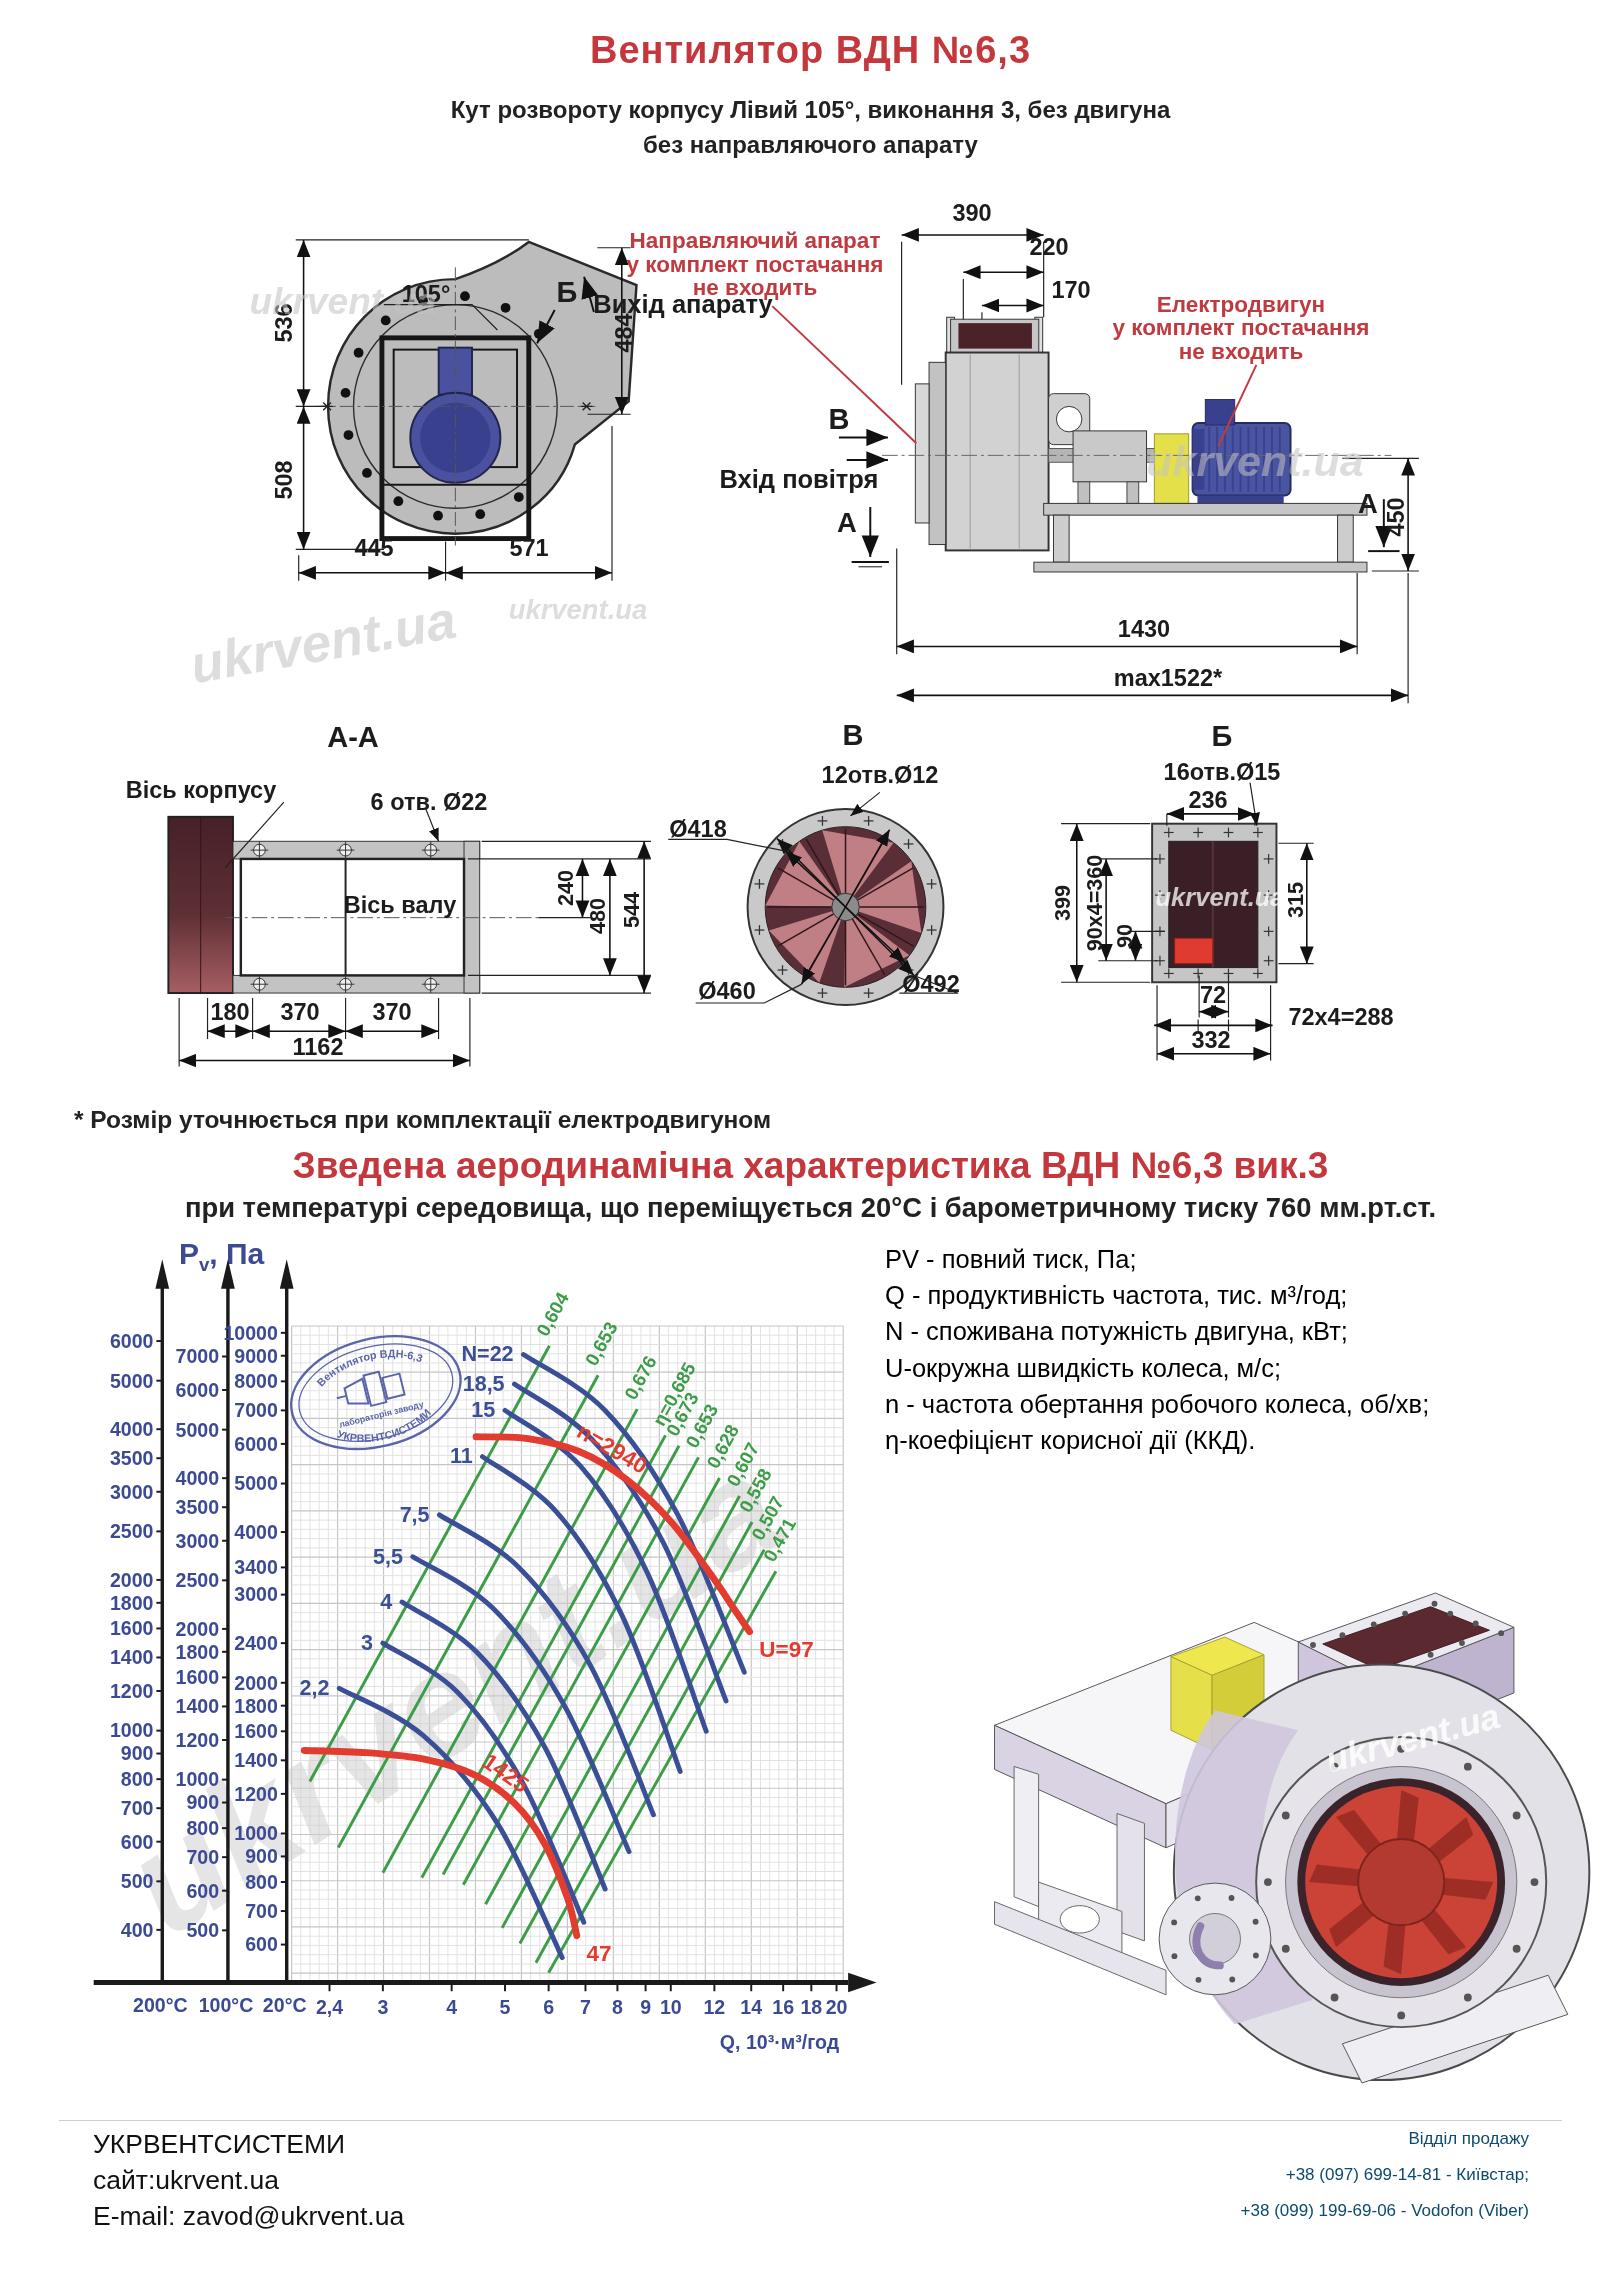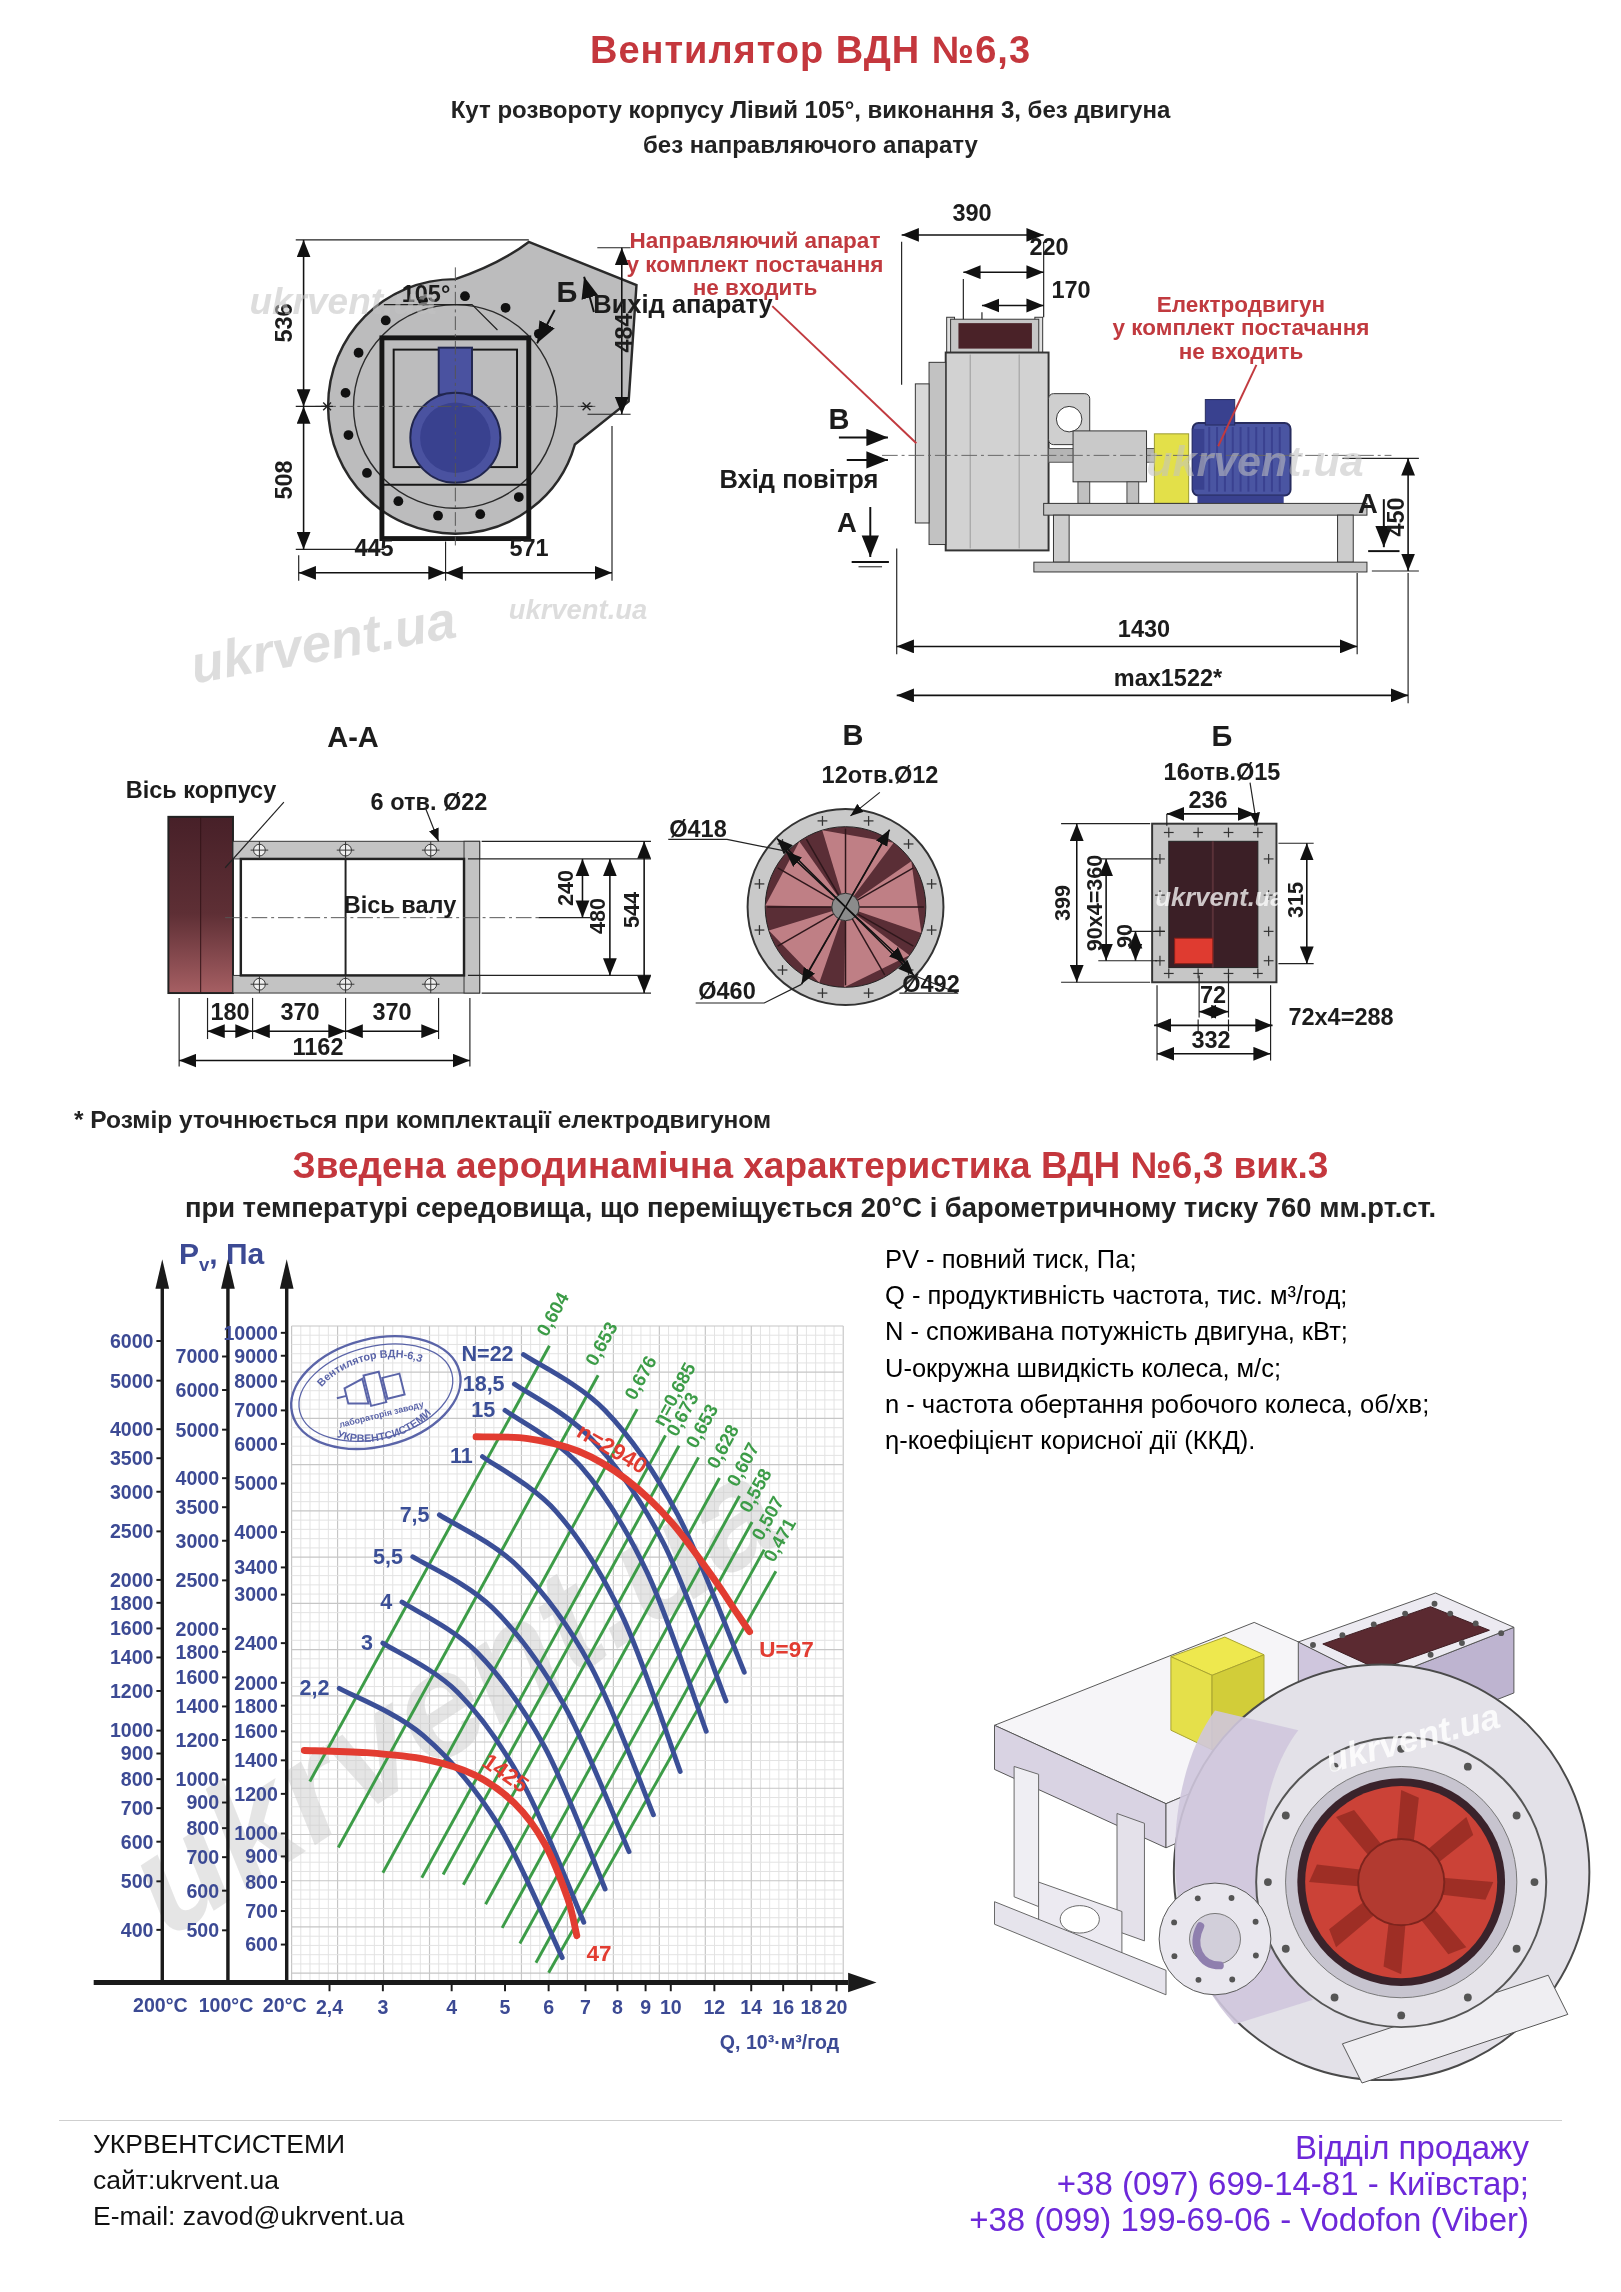--- a/index.html
+++ b/index.html
@@ -15,21 +15,21 @@
   .rednote{position:absolute;white-space:nowrap;color:#c13a3f;font-weight:700;font-size:22.5px;transform:translate(-50%,-50%);}
   .footnote{position:absolute;left:74px;top:1106px;font-size:24.5px;font-weight:700;color:#222;}
   .h2{position:absolute;width:100%;text-align:center;color:#c4373d;font-size:37px;font-weight:700;}
   .sub2{position:absolute;width:100%;text-align:center;font-size:27.4px;font-weight:700;color:#222;}
   .legend-line{position:absolute;left:885px;font-size:25.5px;color:#000;white-space:nowrap;}
   .pv{position:absolute;left:179px;top:1237px;color:#3c4a94;font-weight:700;font-size:30px;}
   .pv sub{font-size:18.6px;}
   .wm{position:absolute;color:#c3c3c3;opacity:.55;font-weight:700;font-style:italic;white-space:nowrap;transform:translate(-50%,-50%);}
   .wmw{color:#ffffff;opacity:.75;}
   .fl{position:absolute;left:93px;font-size:26.5px;color:#111;}
-  .fr{position:absolute;right:92px;font-size:33px;color:#6d28d9;text-align:right;white-space:nowrap;}
+  .fr{position:absolute;right:92px;font-size:17px;color:#0c4a6e;text-align:right;white-space:nowrap;}
   .sep{position:absolute;left:59px;right:59px;top:2120px;height:1px;background:#cfcfcf;}
   
   text{font-family:"Liberation Sans",sans-serif;}
   .tick{font-size:20px;font-weight:700;fill:#3c4a94;}
   .glab{font-size:19px;font-weight:700;fill:#3c9c47;}
   .nlab{font-size:22px;font-weight:700;fill:#3b4f97;}
   .rlab{font-size:23px;font-weight:700;fill:#e23c31;}
   .wm-chart{font-size:150px;font-weight:700;font-style:italic;fill:#cdcdcd;opacity:.5;}
   .stamp-t{font-size:11px;font-weight:700;fill:#4a55a0;}
   .stamp-s{font-size:9px;font-weight:700;fill:#4a55a0;}

